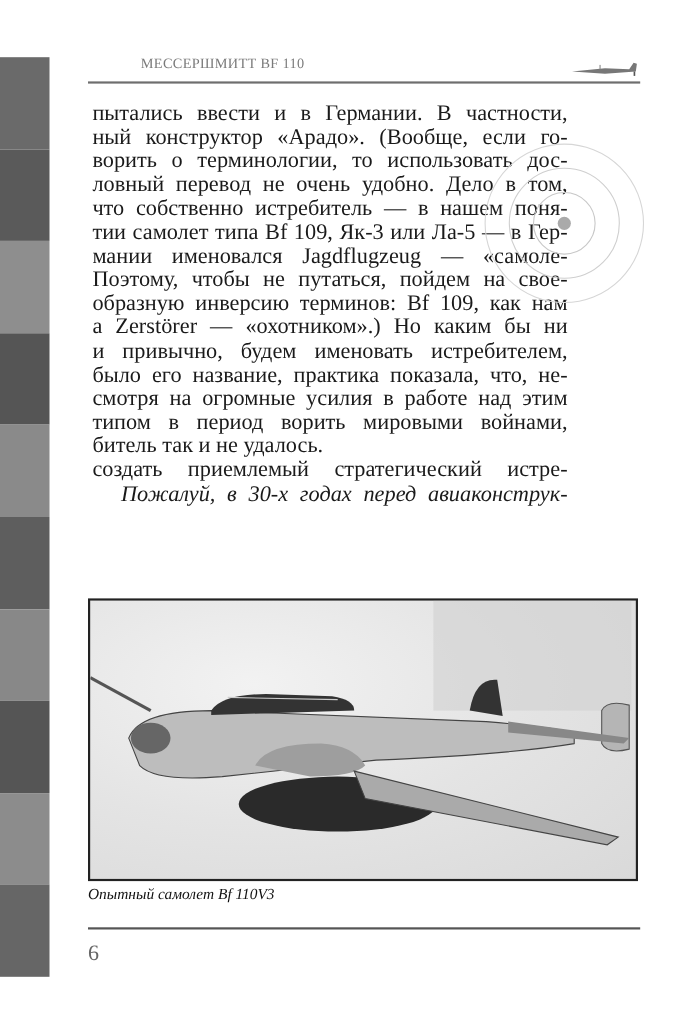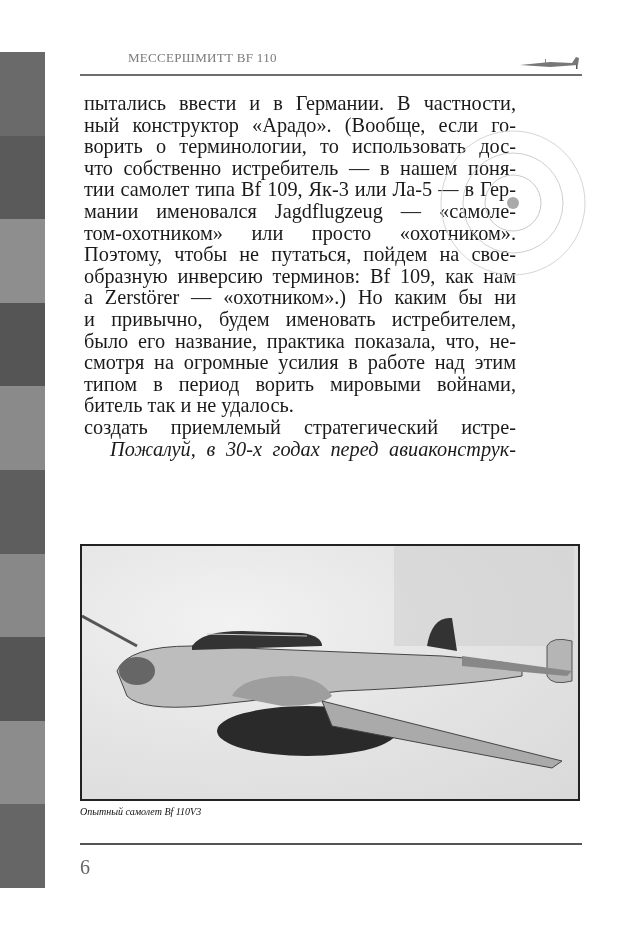--- a/index.html
+++ b/index.html
@@ -11,21 +11,21 @@
   .head-icon { position:absolute; left:510px; top:55px; width:75px; height:16px; }
   .top-rule { position:absolute; left:80px; top:74px; width:502px; height:2px; background:#6e6e6e; }
   .body-text { position:absolute; left:84px; top:93px; width:432px; font-size:20.3px; line-height:21.6px; }
   .body-text .ln { display:block; white-space:nowrap; text-align:justify; text-align-last:justify; height:21.6px; }
   .body-text .ln.last { text-align-last:left; }
   .body-text .ln.indent { padding-left:26px;font-style:italic; }
   .circles { position:absolute; left:430px; top:120px; width:170px; height:170px; pointer-events:none; }
   .photo { position:absolute; left:80px; top:544px; width:500px; height:257px; border:2px solid #222; box-sizing:border-box;
            background:radial-gradient(ellipse at 30% 30%, #f2f2f2 0%, #e4e4e4 50%, #d9d9d9 100%); overflow:hidden; }
   .photo svg { position:absolute; left:0; top:0; }
-  .caption { position:absolute; left:80px; top:806px; font-style:italic; font-size:10px; color:#111; }
+  .caption { position:absolute; left:80px; top:806px; font-style:italic; font-size:14px; color:#111; }
   .bottom-rule { position:absolute; left:80px; top:843px; width:502px; height:2px; background:#555; }
   .page-num { position:absolute; left:80px; top:856px; font-size:20px; color:#666; }
 </style>
 </head>
 <body>
 
 <div class="strip">
   <div class="band" style="background:#6a6a6a"></div>
   <div class="band" style="background:#5a5a5a"></div>
   <div class="band" style="background:#8e8e8e"></div>
@@ -43,24 +43,24 @@
   <path d="M10 10 L40 7 L62 8 L66 2 L69 3 L68 10 L40 12 Z" fill="#777"></path>
   <rect x="35" y="4" width="1" height="4" fill="#888"></rect>
   <rect x="66" y="10" width="1.5" height="4" fill="#555"></rect>
 </svg>
 <div class="top-rule"></div>
 
 <div class="body-text">
   <span class="ln">пытались ввести и в Германии. В частности,</span>
   <span class="ln">ный конструктор «Арадо». (Вообще, если го-</span>
   <span class="ln">ворить о терминологии, то использовать дос-</span>
+  <span class="ln">ловный перевод не очень удобно. Дело в том,</span>
   <span class="ln">что собственно истребитель — в нашем поня-</span>
   <span class="ln">тии самолет типа Bf 109, Як-3 или Ла-5 — в Гер-</span>
   <span class="ln">мании именовался Jagdflugzeug — «самоле-</span>
-  <span class="ln">том-охотником» или просто «охотником».</span>
   <span class="ln">Поэтому, чтобы не путаться, пойдем на свое-</span>
   <span class="ln">образную инверсию терминов: Bf 109, как нам</span>
   <span class="ln">а Zerstörer — «охотником».) Но каким бы ни</span>
   <span class="ln">и привычно, будем именовать истребителем,</span>
   <span class="ln">было его название, практика показала, что, не-</span>
   <span class="ln">смотря на огромные усилия в работе над этим</span>
   <span class="ln">типом в период ворить мировыми войнами,</span>
   <span class="ln last">битель так и не удалось.</span>
   <span class="ln">создать приемлемый стратегический истре-</span>
   <span class="ln indent">Пожалуй, в 30-х годах перед авиаконструк-</span>

